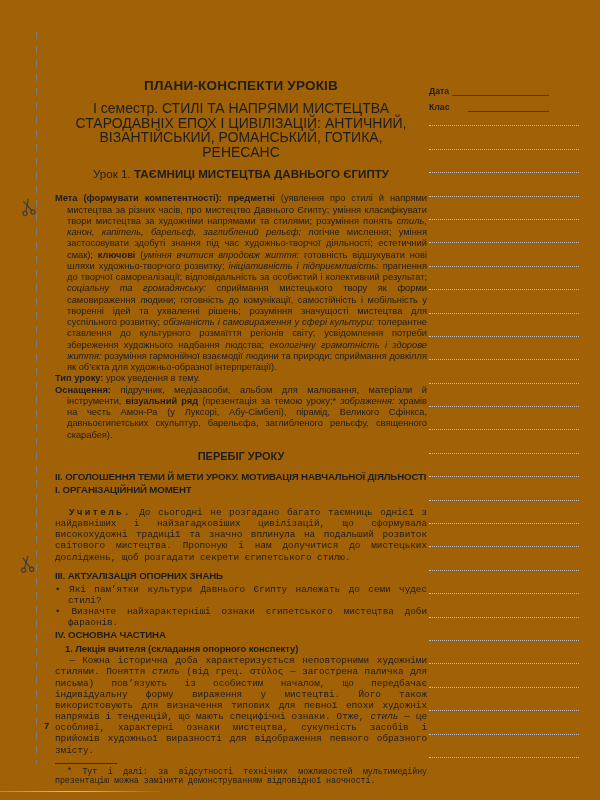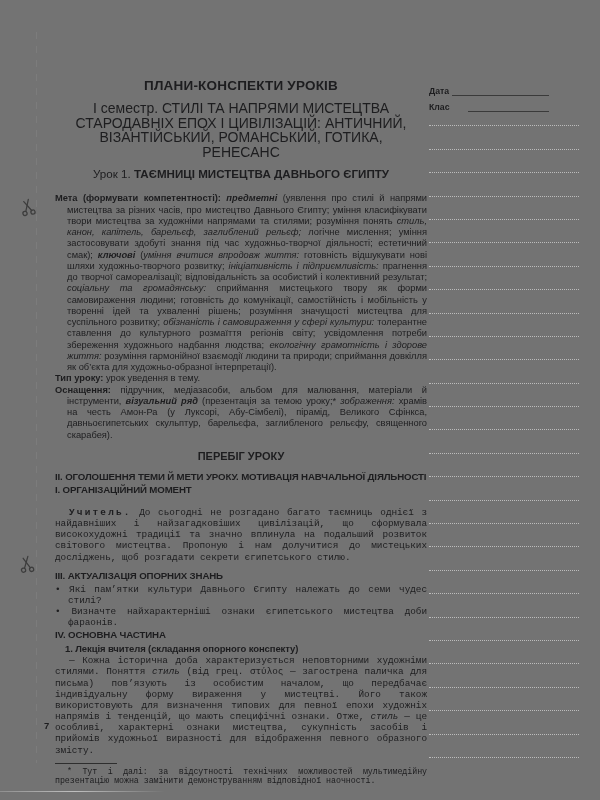--- a/index.html
+++ b/index.html
@@ -1,21 +1,21 @@
 <!DOCTYPE html>
 <html><head>
 <meta charset="utf-8">
 <style>
   html,body{margin:0;padding:0;}
   body{
     width:600px;height:800px;background:#ffffff;position:relative;
     font-family:"Liberation Sans",sans-serif;color:#1d1d1f;
     -webkit-font-smoothing:antialiased;overflow:hidden;
   }
-  .sheet{position:absolute;inset:0;background:#737373;}
+  .sheet{position:absolute;inset:0;background:#a16207;}
 
   
   .cut-line{
     position:absolute;left:36px;top:32px;height:731px;width:1px;
     background:repeating-linear-gradient(to bottom,#7c7c7c 0 7px,transparent 7px 14px);
   }
   .scissors{position:absolute;width:20px;height:20px;}
   .scissors svg{display:block;}
   .scissors-1{left:18px;top:197px;transform:rotate(-18deg);}
   .scissors-2{left:17px;top:554px;transform:rotate(-14deg);}
@@ -27,21 +27,21 @@
   .lesson{font-size:11.6px;text-align:center;margin:0 0 13px;font-weight:400;}
   .lesson .lesson-title{font-weight:bold;}
 
   .para{font-size:9.3px;line-height:11.25px;text-align:justify;margin:0;}
   .hang{padding-left:12px;text-indent:-12px;}
   .serif{font-family:Liberation Mono, monospace;font-size:9.4px;line-height:11.15px;letter-spacing:-.05px;}
   .indent{text-indent:14px;}
 
   .run-b{font-weight:bold;}
   .run-i{font-style:italic;}
-  .run-bi{font-weight:bold;font-style:italic;}
+  .run-bi{font-weight:bold;}
   .run-sp{font-weight:bold;letter-spacing:2.2px;}
 
   .flow-head{font-size:11px;font-weight:bold;text-align:center;margin:9px 0 9px;}
   .sec{font-size:9.7px;font-weight:bold;letter-spacing:-.15px;white-space:nowrap;margin:0;}
   .sec-1{margin:0 0 12px;}
   .sec-2{margin:0 0 2px;}
   .sec-3{margin:7px 0 3px;}
   .sec-4{margin:1px 0 3px;}
   .sub-head{font-size:9.5px;font-weight:bold;margin:0 0 1px;padding-left:10px;letter-spacing:-.1px;}
 

